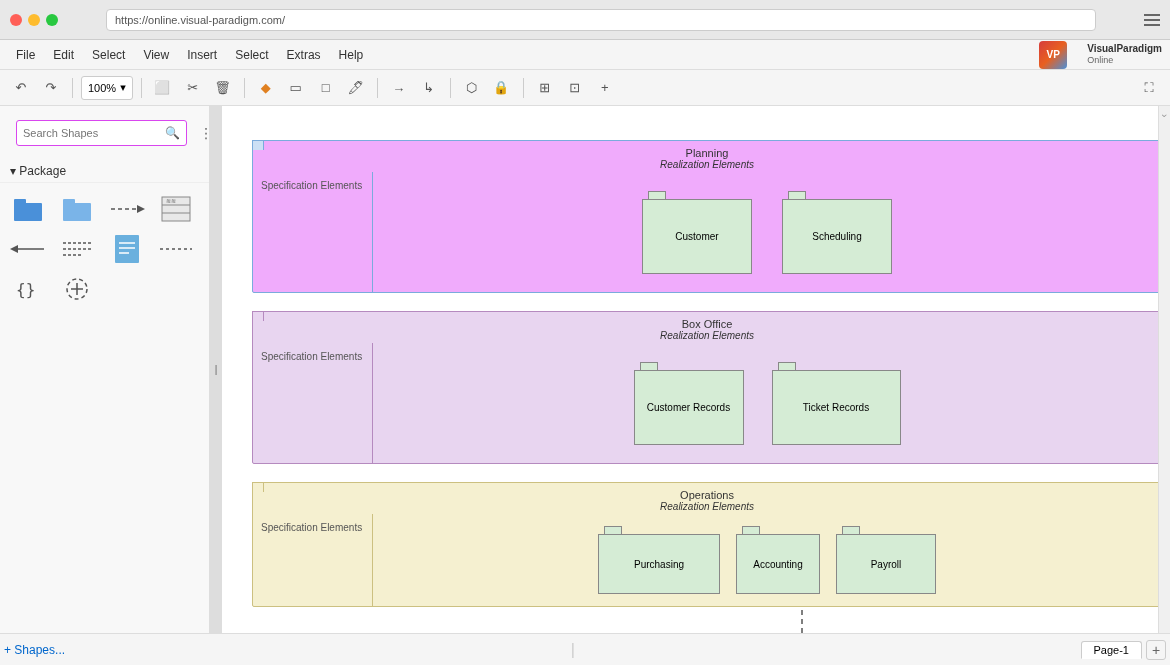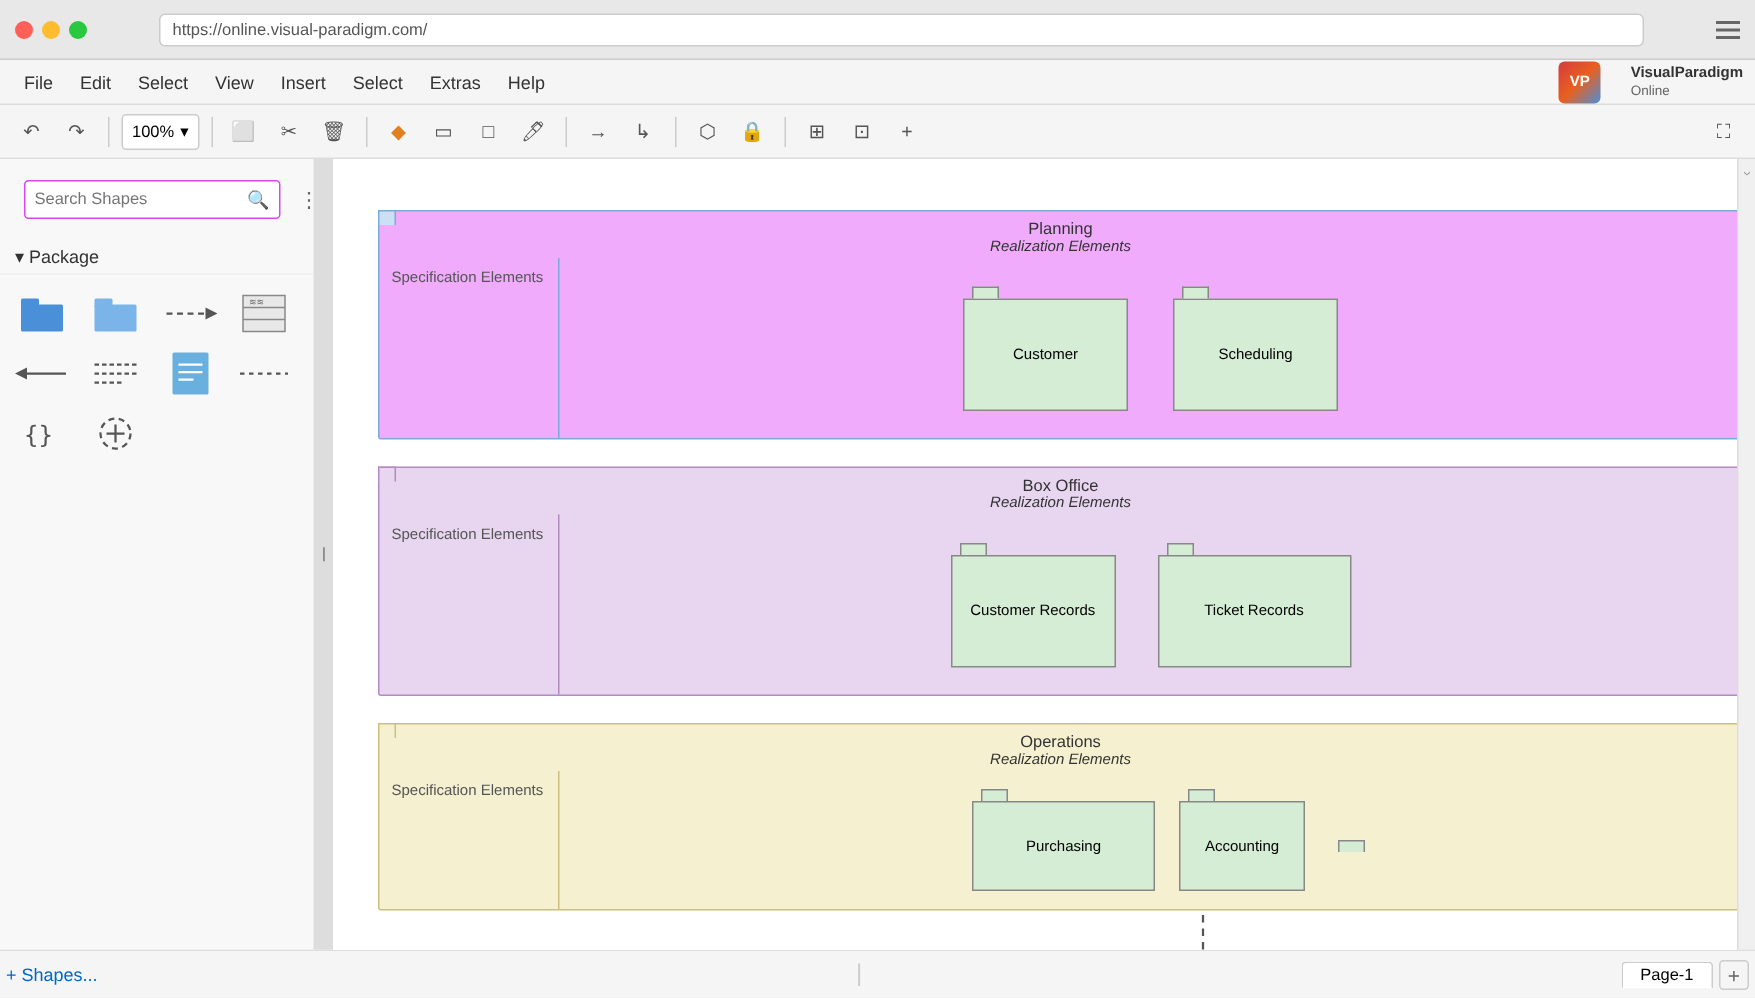--- a/index.html
+++ b/index.html
@@ -483,20 +483,23 @@
 
               <div style="position:relative;">
                 <div style="position:absolute;top:0;left:6px;width:18px;height:8px;border:1px solid #888;border-bottom:none;background:#d5ecd5;"></div>
                 <div style="border:1px solid #888;background:#d5ecd5;width:84px;min-height:60px;display:flex;align-items:center;justify-content:center;font-size:10px;text-align:center;margin-top:8px;">
                   <span>Accounting</span>
                 </div>
               </div>
 
               <div style="position:relative;">
                 <div style="position:absolute;top:0;left:6px;width:18px;height:8px;border:1px solid #888;border-bottom:none;background:#d5ecd5;"></div>
+                <div style="border:1px solid #888;background:#d5ecd5;width:100px;min-height:60px;display:flex;align-items:center;justify-content:center;font-size:10px;text-align:center;margin-top:8px;">
+                  <span>Payroll</span>
+                </div>
               </div>
             </div>
           </div>
         </div>
       </div>
 
     </div>
   </div>
 
   <div class="right-sidebar">

